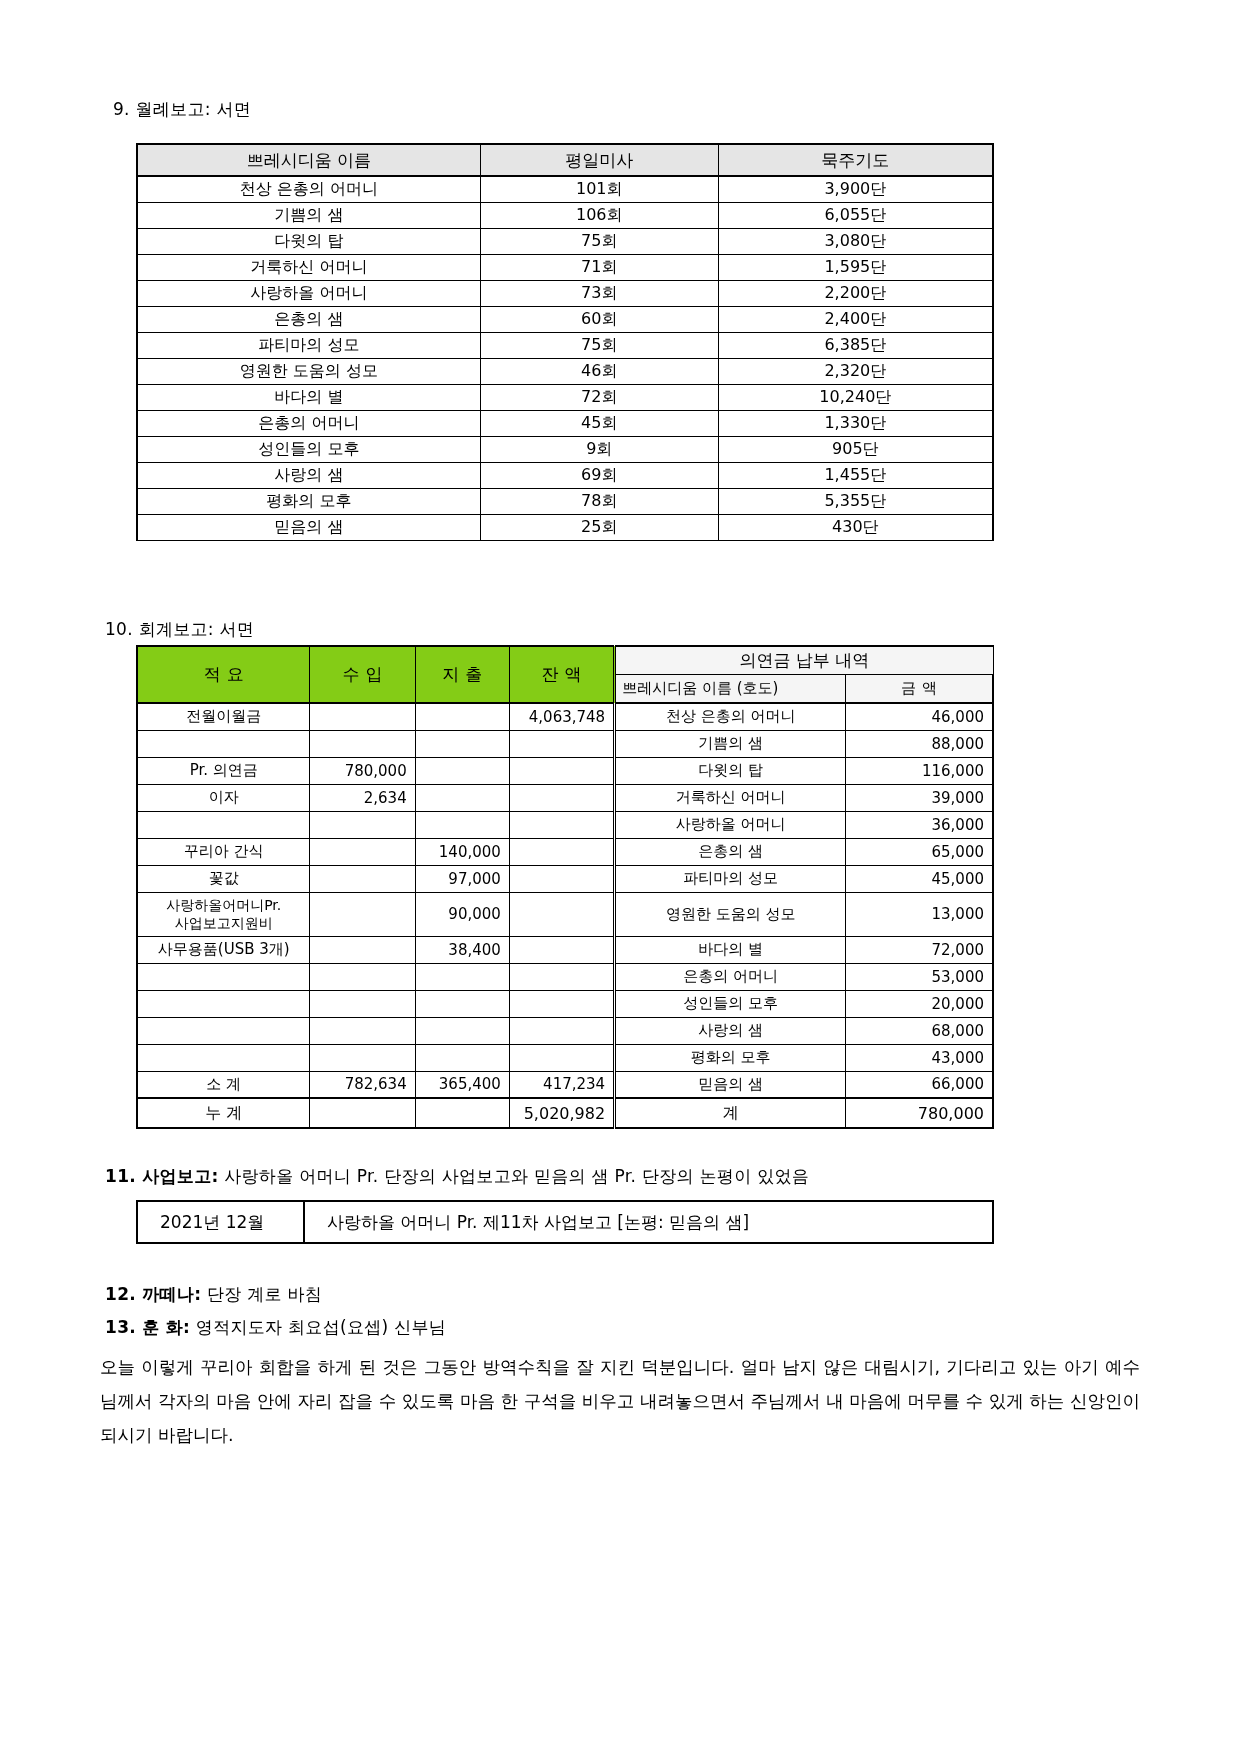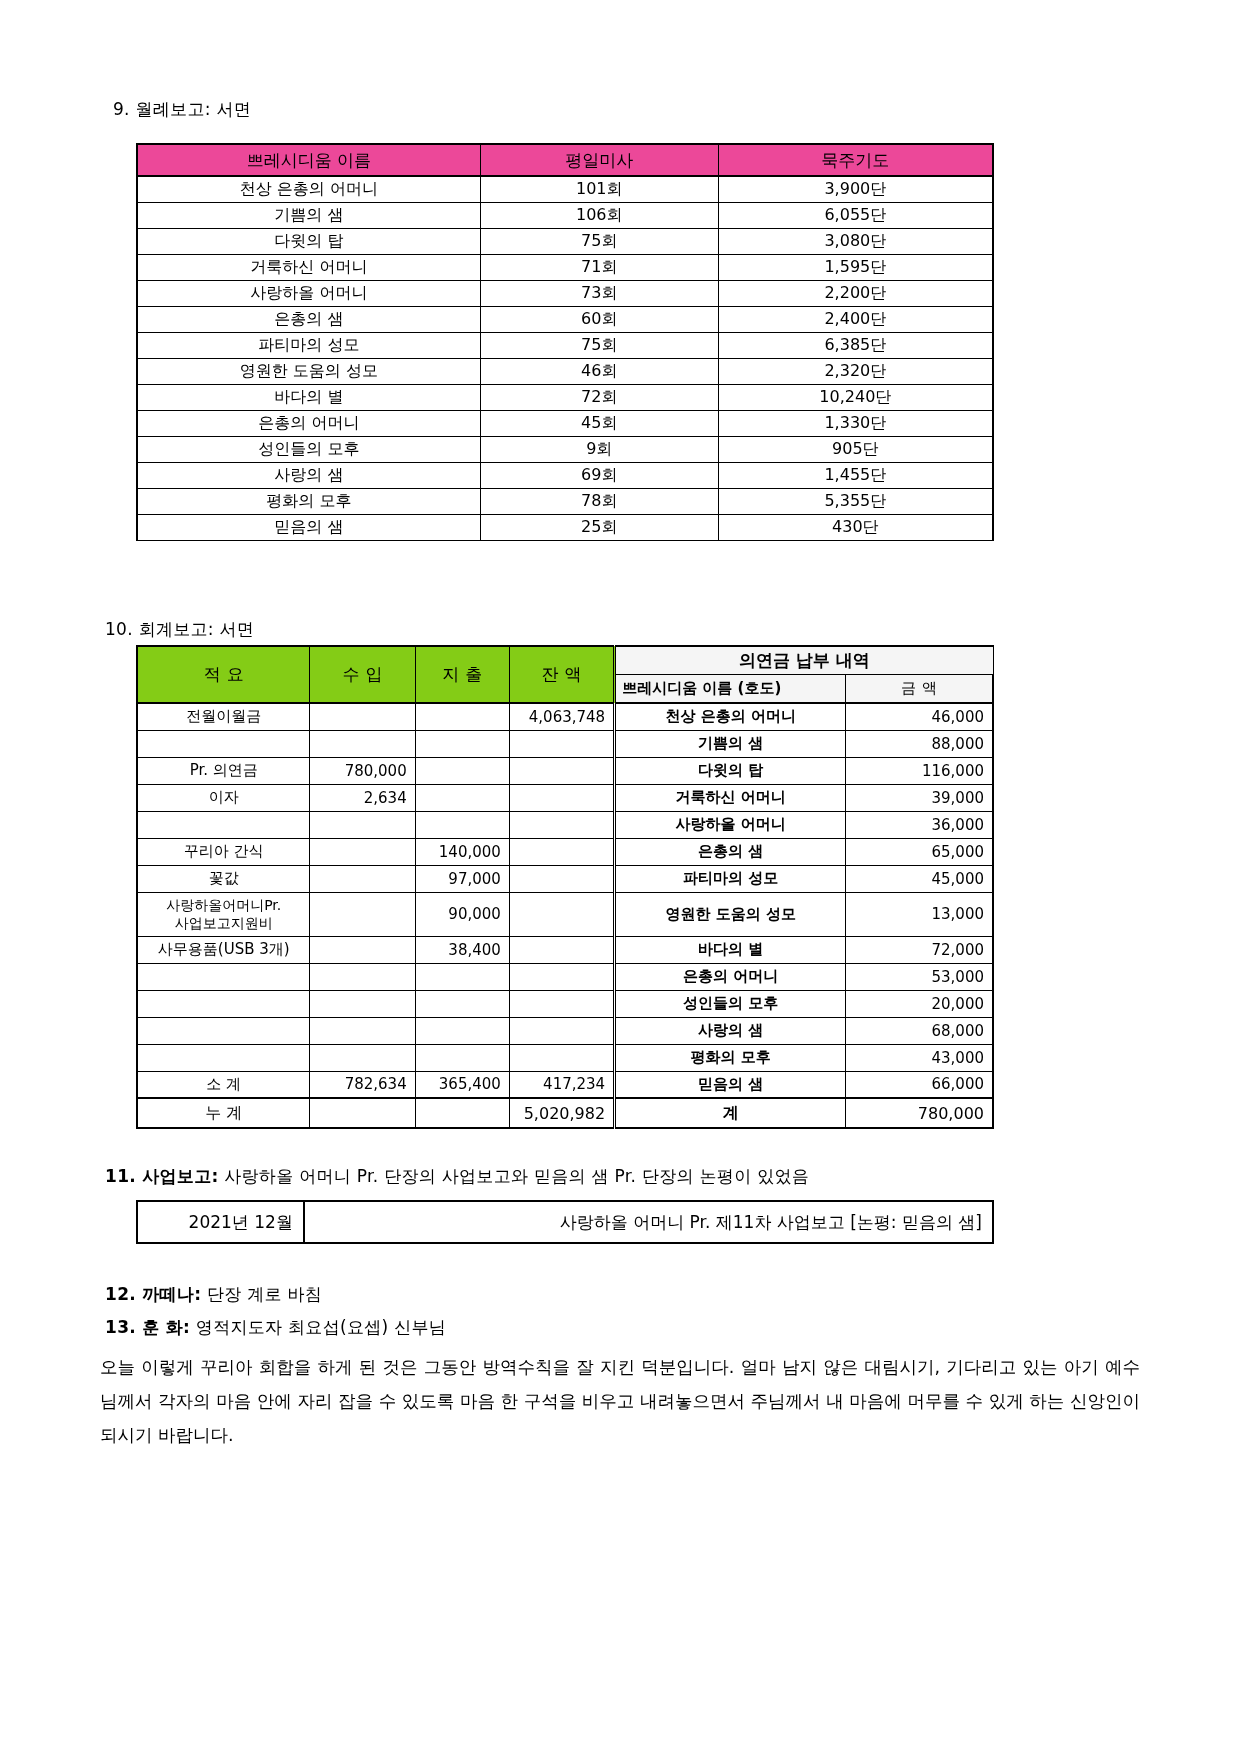--- a/index.html
+++ b/index.html
@@ -53,21 +53,21 @@
     border: 1px solid #000000;
     font-weight: normal;
     font-size: 16px;
     padding: 2px 6px;
     height: 25px;
     box-sizing: border-box;
     vertical-align: middle;
   }
   .t1 td { text-align: center; }
   .t1 .hdr td {
-    background: #ec4899;
+    background: #e5e5e5;
     border-bottom: 2.5px solid #000;
     border-top: 2.5px solid #000;
     font-size: 17px;
     height: 32px;
   }
   .t1 .totrow td {
     border-top: 2.5px solid #000;
     border-bottom: 2.5px solid #000;
     font-size: 17px;
     height: 29px;
@@ -122,21 +122,21 @@
   table.t2 td.hd-span {
     background: #f5f5f5;
     text-align: center;
     font-size: 17px;
     height: 28px;
     border-top: 2.5px solid #000;
     border-bottom: 1px solid #000;
   }
   table.t2 td.leftedge { border-left: 2.5px solid #000; }
   table.t2 td.rightedge { border-right: 2.5px solid #000; }
-  table.t2 td.sepleft { border-left: 3.5px double #000; font-weight: bold; }
+  table.t2 td.sepleft { border-left: 3.5px double #000; }
   table.t2 td.desc { text-align: center; }
   table.t2 td.amt { text-align: right; padding-right: 8px; }
   table.t2 td.ctr { text-align: center; }
   table.t2 tr.subtot td { border-top: 1px solid #000; }
   table.t2 tr.cumtot td {
     border-top: 2.5px solid #000;
     border-bottom: 2.5px solid #000;
     font-size: 16px;
     height: 30px;
   }
@@ -158,23 +158,23 @@
   }
   table.t3 {
     border-collapse: collapse;
     width: 100%;
     table-layout: fixed;
   }
   table.t3 td {
     border: 2.5px solid #000;
     font-size: 17px;
     height: 42px;
-    text-align: right;
+    text-align: left;
     vertical-align: middle;
-    padding: 2px 10px;
+    padding: 2px 22px;
     box-sizing: border-box;
   }
   table.t3 td.mid { border-left: 1px solid #000; border-right: 2.5px solid #000;}
 
   
   #head12 { position: absolute; left: 105px; top: 1283px; }
   #head13 { position: absolute; left: 105px; top: 1316px; }
   #head12 .k, #head13 .k { font-weight: bold; }
 
   

